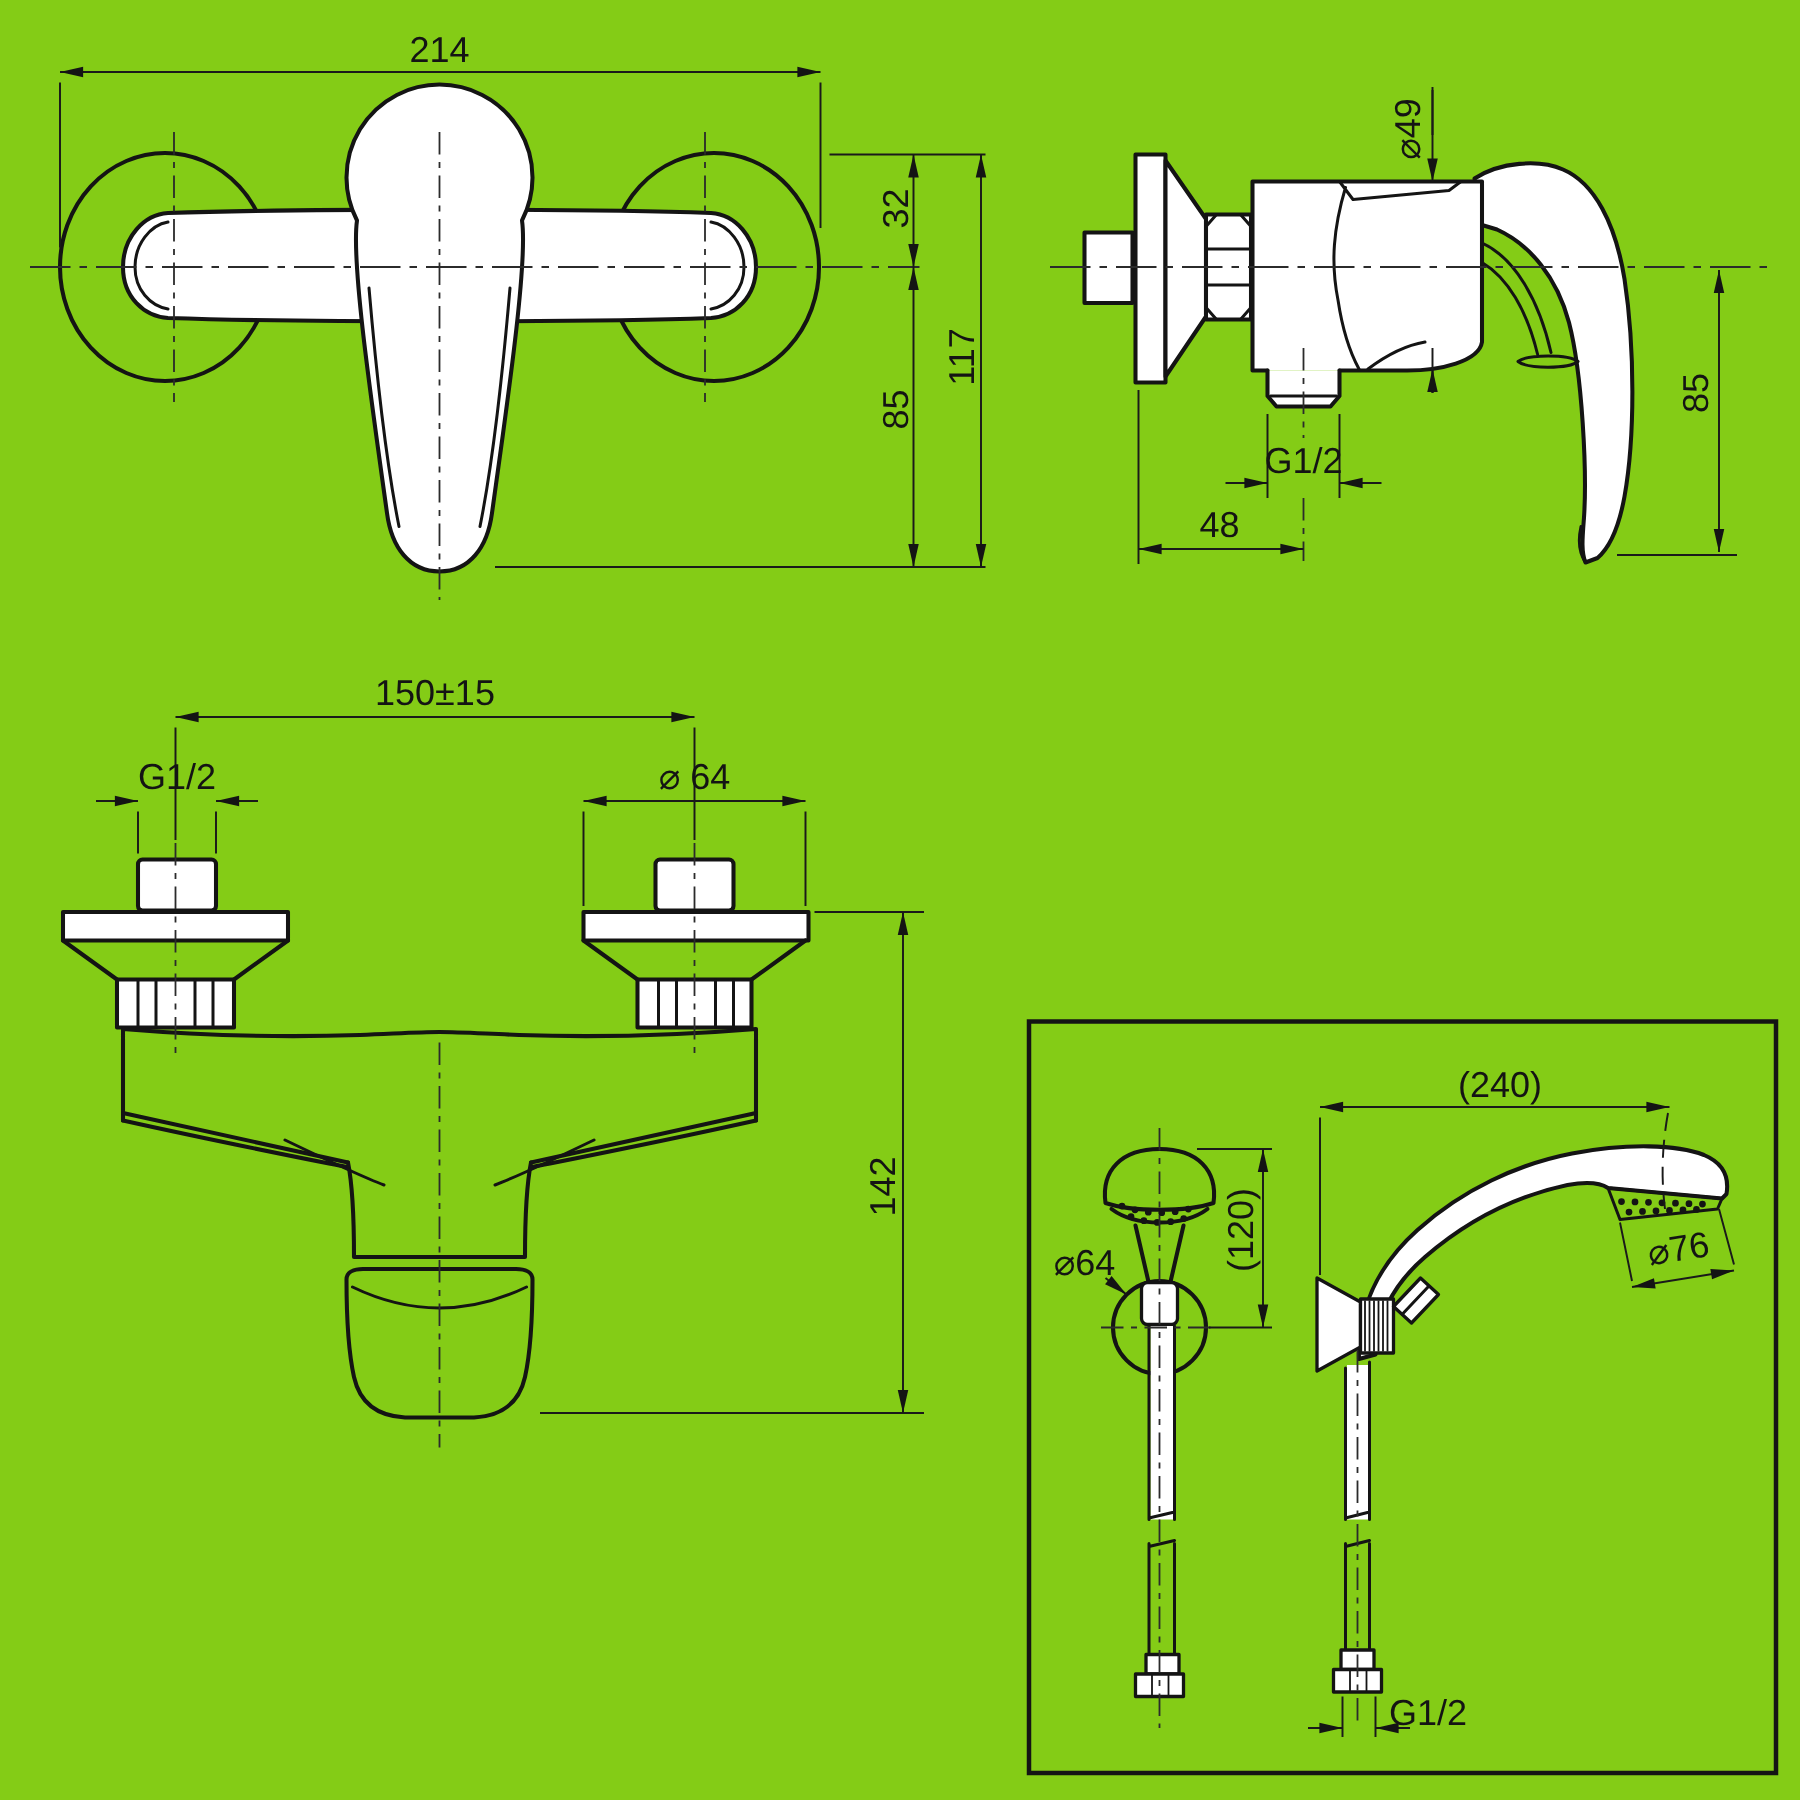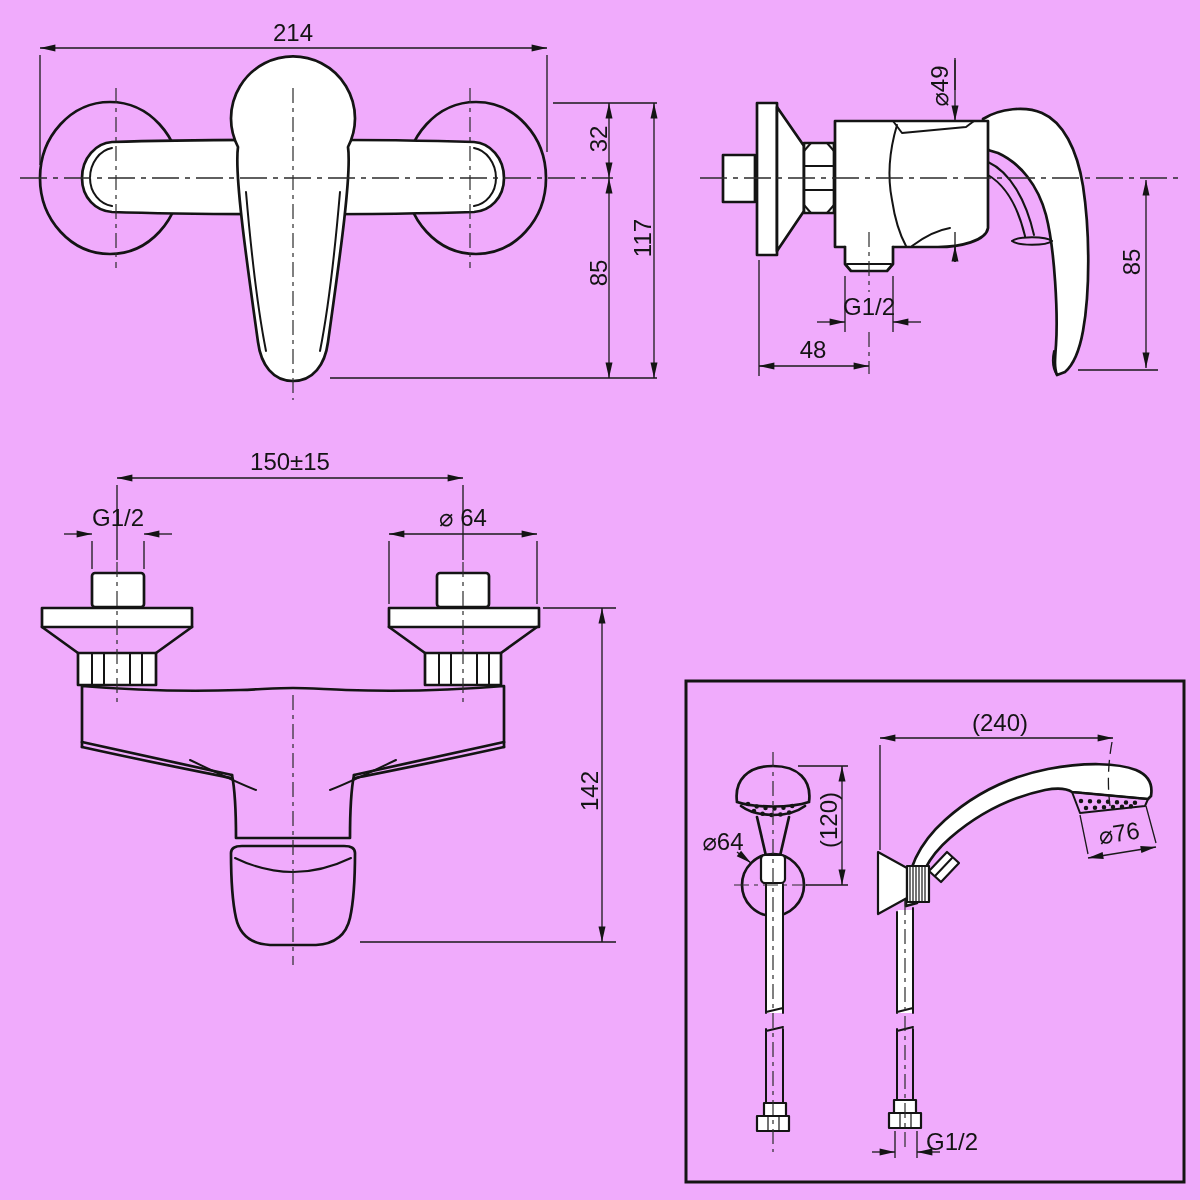--- a/index.html
+++ b/index.html
@@ -1,16 +1,16 @@
 <!DOCTYPE html>
 <html><head>
 <meta charset="utf-8">
 <style>
   html,body{margin:0;padding:0;background:#fff}
-  .stage{position:relative;width:1200px;height:1200px;background:#f0abfc;overflow:hidden}
+  .stage{position:relative;width:1200px;height:1200px;background:#84cc16;overflow:hidden}
   svg{display:block}
   .ol{fill:none;stroke:#141414;stroke-width:2.7;stroke-linecap:round;stroke-linejoin:round}
   .olf{fill:#ffffff;stroke:#141414;stroke-width:2.7;stroke-linejoin:round}
   .o2{fill:none;stroke:#141414;stroke-width:2;stroke-linecap:round;stroke-linejoin:round}
   .o2f{fill:#ffffff;stroke:#141414;stroke-width:2.2;stroke-linejoin:round}
   .dim{fill:none;stroke:#1a1a1a;stroke-width:1.3}
   .cl{fill:none;stroke:#2b2b2b;stroke-width:1.3;stroke-dasharray:27 6 5 6}
   .cl2{fill:none;stroke:#2b2b2b;stroke-width:1.2;stroke-dasharray:15 5 4 5}
   .dsh{fill:none;stroke:#1a1a1a;stroke-width:1.3;stroke-dasharray:12 6}
   .dots{fill:none;stroke:#141414;stroke-width:4.5;stroke-linecap:round;stroke-dasharray:0 9}

